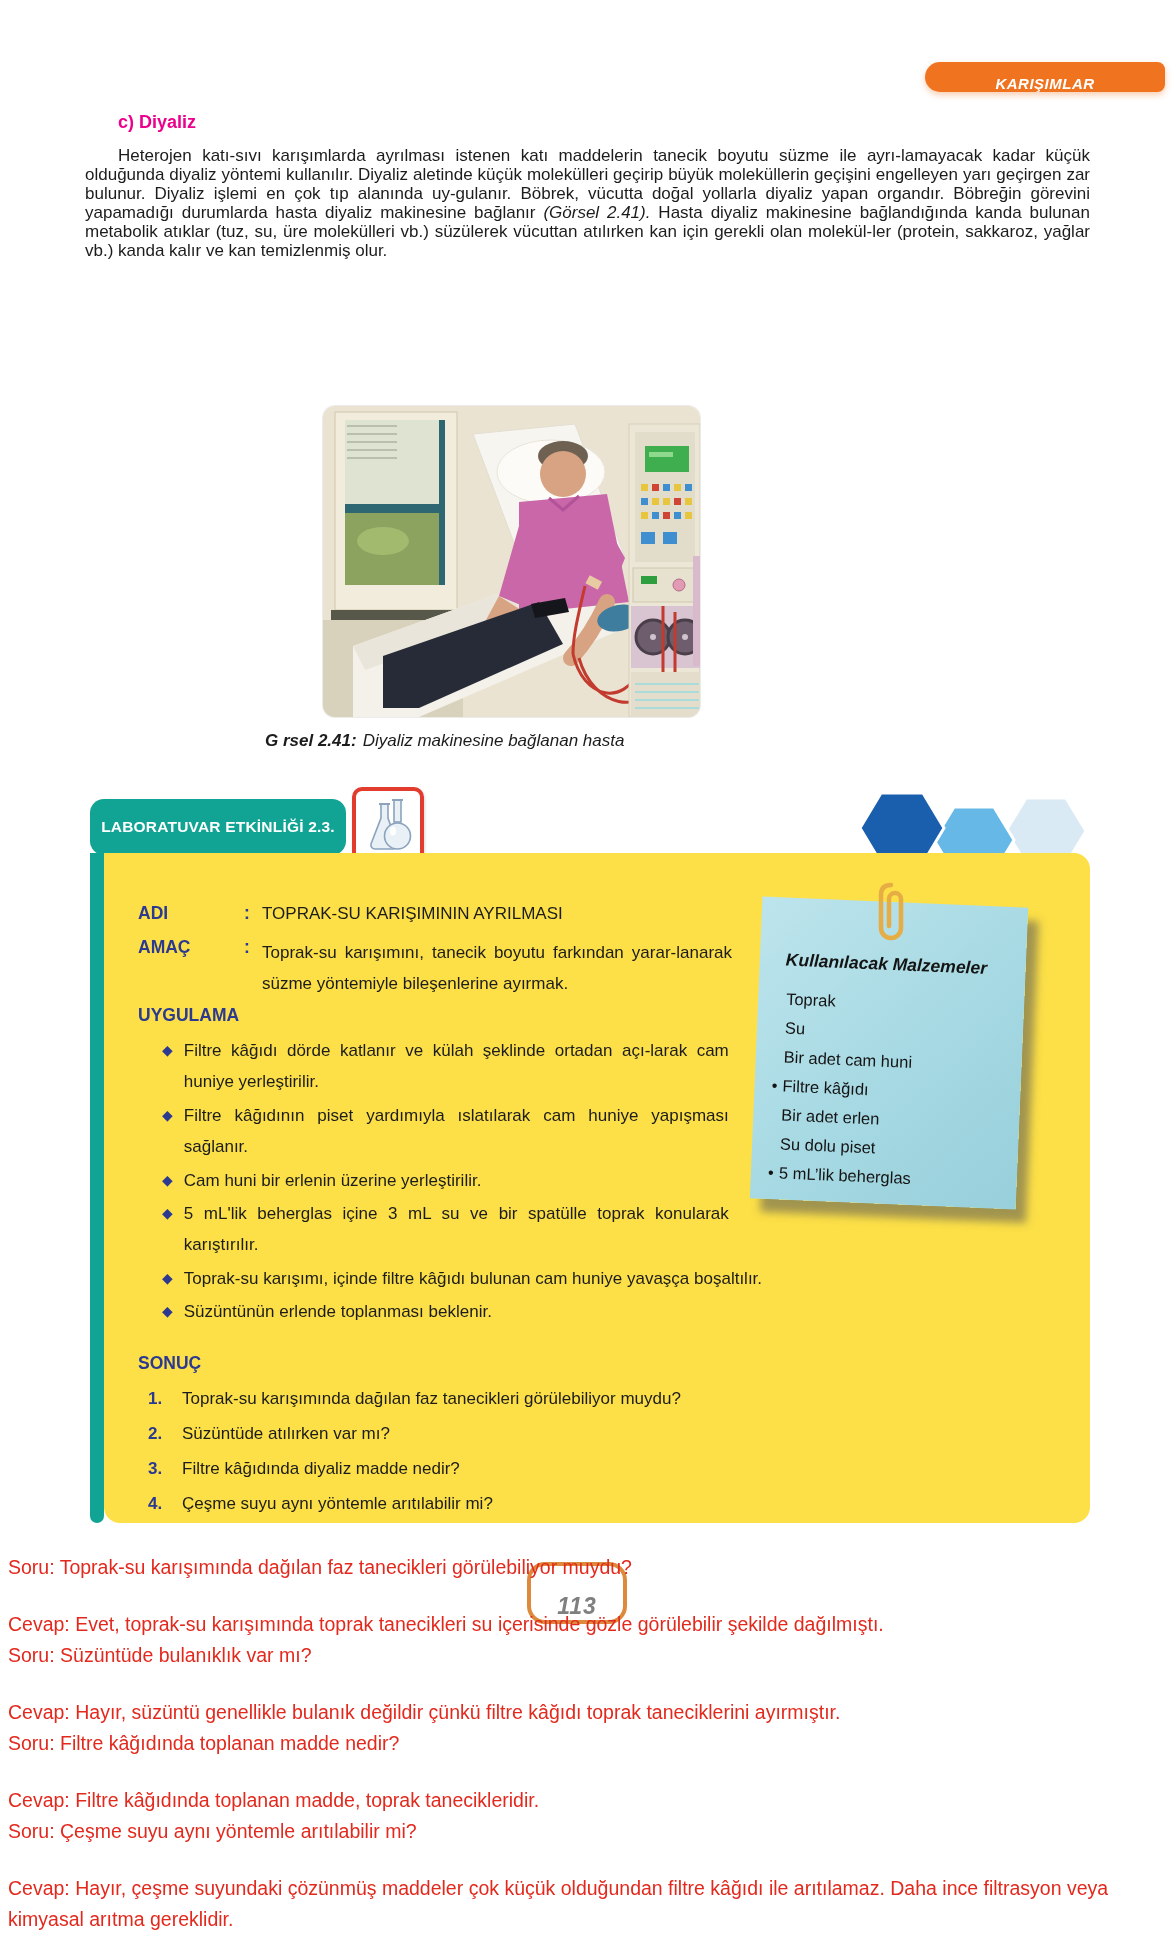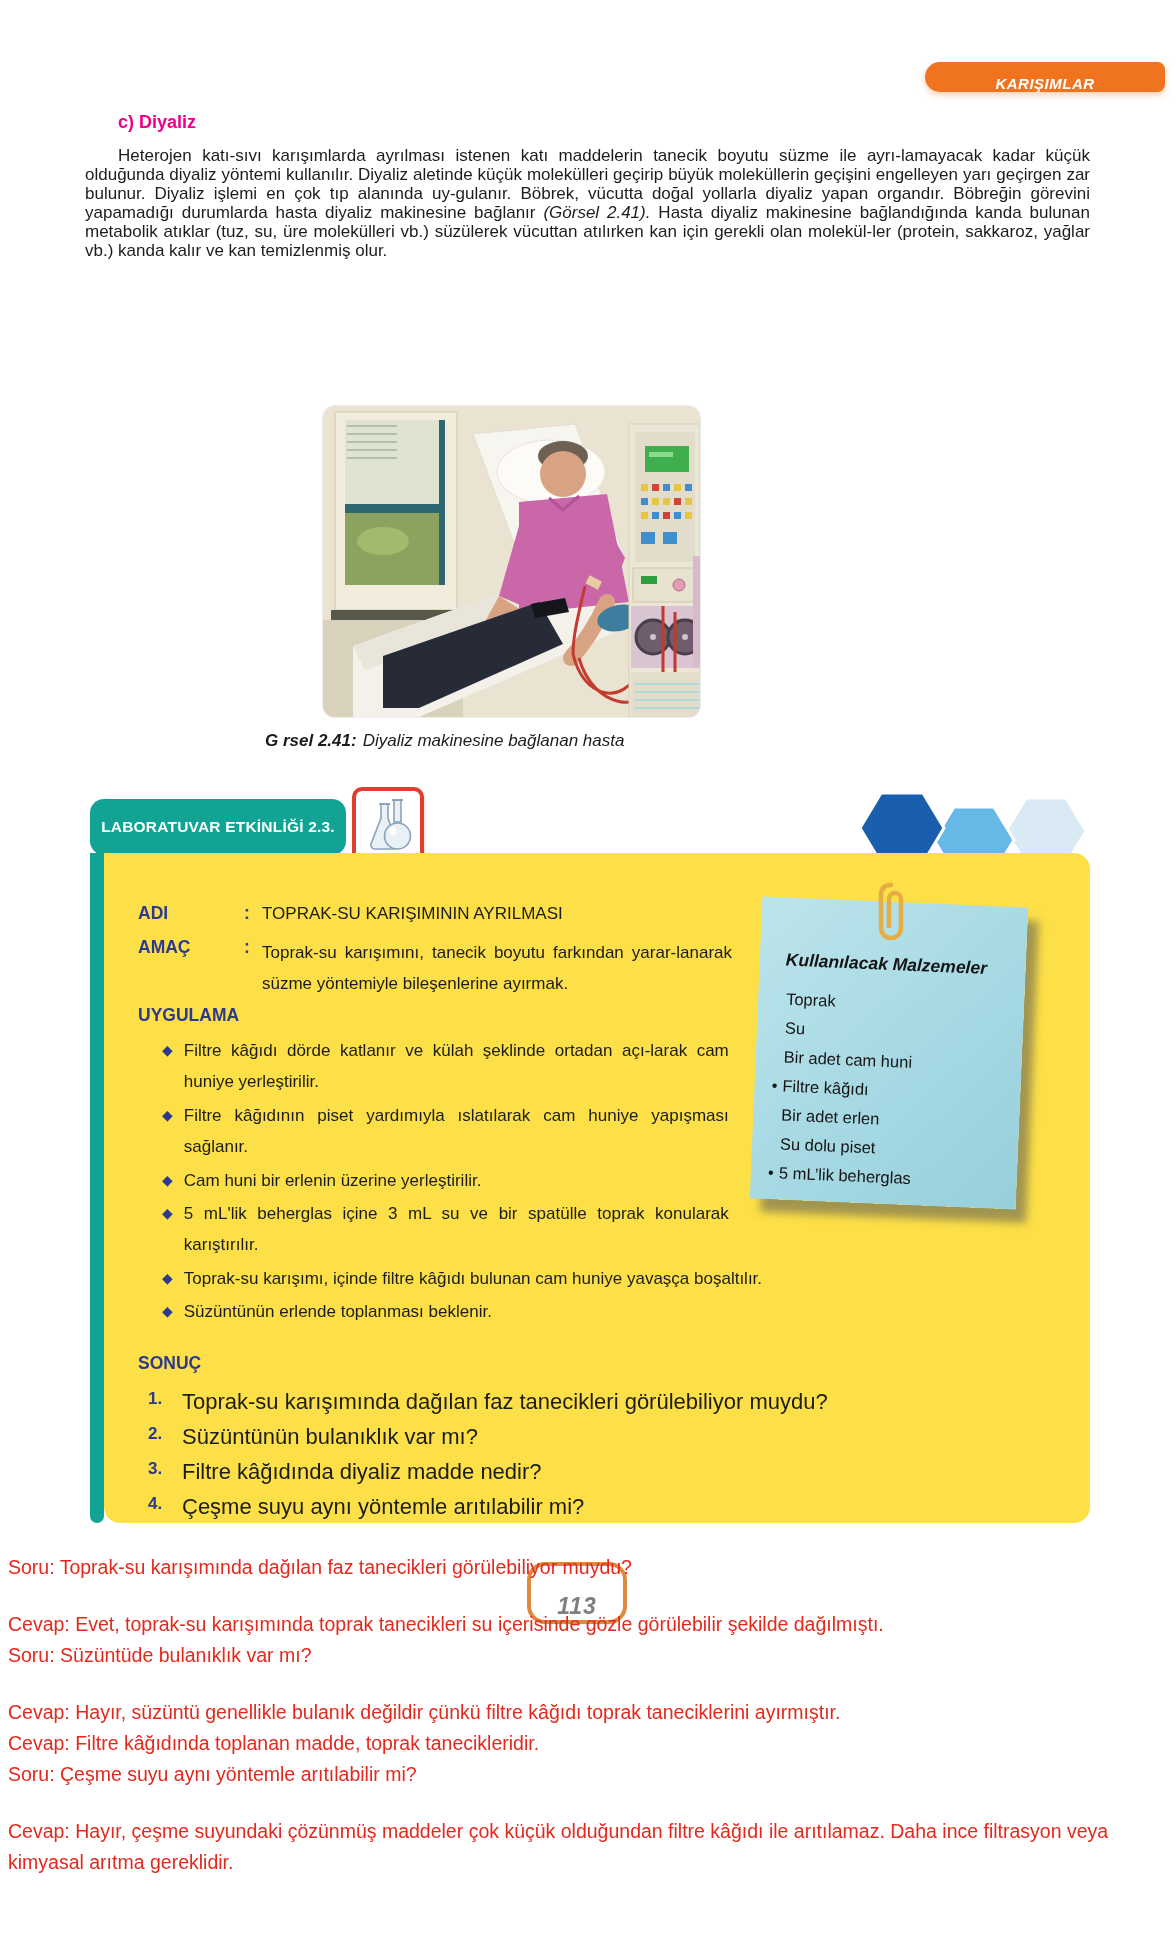--- a/index.html
+++ b/index.html
@@ -47,21 +47,21 @@
   .f-label{font-weight:bold;color:#2b3990;font-size:17.5px;}
   .f-colon{font-weight:bold;color:#2b3990;font-size:17.5px;}
   .f-value{font-size:17px;}
   .amac-val{width:470px;line-height:31px;text-align:justify;}
   .urow{position:absolute;display:flex;}
   .urow .dia{color:#2b3990;font-size:14px;line-height:31px;margin-right:11px;}
   .urow .utx{font-size:17px;line-height:31px;text-align:justify;}
   .w2{width:545px;}
   .srow{position:absolute;display:flex;}
   .srow .snum{font-weight:bold;color:#2b3990;font-size:17px;width:34px;}
-  .srow .stx{font-size:22px;}
+  .srow .stx{font-size:17px;}
   
   .note{
     position:absolute;left:756px;top:902px;width:266px;height:302px;
     background:linear-gradient(135deg,#bde4ec 0%,#a6d9e3 55%,#97cfda 100%);
     transform:rotate(2.4deg);
     box-shadow:11px 13px 9px rgba(85,85,85,.55);
   }
   .note-title{margin:52px 0 14px 26px;font-weight:bold;font-style:italic;font-size:17.5px;color:#141414;}
   .mat-row{display:flex;margin-left:12px;line-height:29px;font-size:16.5px;color:#141414;}
   .mat-row .mb{width:16px;text-align:center;}
@@ -233,21 +233,21 @@
     <div class="utx">Süzüntünün erlende toplanması beklenir.</div>
   </div>
 
   <span class="abs f-label" style="left:34px;top:500px;">SONUÇ</span>
   <div class="srow" style="left:44px;top:536px;">
     <span class="snum">1.</span>
     <span class="stx">Toprak-su karışımında dağılan faz tanecikleri görülebiliyor muydu?</span>
   </div>
   <div class="srow" style="left:44px;top:571px;">
     <span class="snum">2.</span>
-    <span class="stx">Süzüntünün bulanıklık var mı?</span>
+    <span class="stx">Süzüntüde atılırken var mı?</span>
   </div>
   <div class="srow" style="left:44px;top:606px;">
     <span class="snum">3.</span>
     <span class="stx">Filtre kâğıdında diyaliz madde nedir?</span>
   </div>
   <div class="srow" style="left:44px;top:641px;">
     <span class="snum">4.</span>
     <span class="stx">Çeşme suyu aynı yöntemle arıtılabilir mi?</span>
   </div>
 </div>
@@ -289,16 +289,17 @@
 
 <div class="badge">
   <span>113</span>
 </div>
 
 <div class="qa">
   <div class="soru">Soru: Toprak-su karışımında dağılan faz tanecikleri görülebiliyor muydu?</div>
   <div class="cevap">Cevap: Evet, toprak-su karışımında toprak tanecikleri su içerisinde gözle görülebilir şekilde dağılmıştı.</div>
   <div class="soru">Soru: Süzüntüde bulanıklık var mı?</div>
   <div class="cevap">Cevap: Hayır, süzüntü genellikle bulanık değildir çünkü filtre kâğıdı toprak taneciklerini ayırmıştır.</div>
+  <div class="soru">Soru: Filtre kâğıdında toplanan madde nedir?</div>
   <div class="cevap">Cevap: Filtre kâğıdında toplanan madde, toprak tanecikleridir.</div>
   <div class="soru">Soru: Çeşme suyu aynı yöntemle arıtılabilir mi?</div>
   <div class="cevap">Cevap: Hayır, çeşme suyundaki çözünmüş maddeler çok küçük olduğundan filtre kâğıdı ile arıtılamaz. Daha ince filtrasyon veya kimyasal arıtma gereklidir.</div>
 </div>
 
 </body></html>

